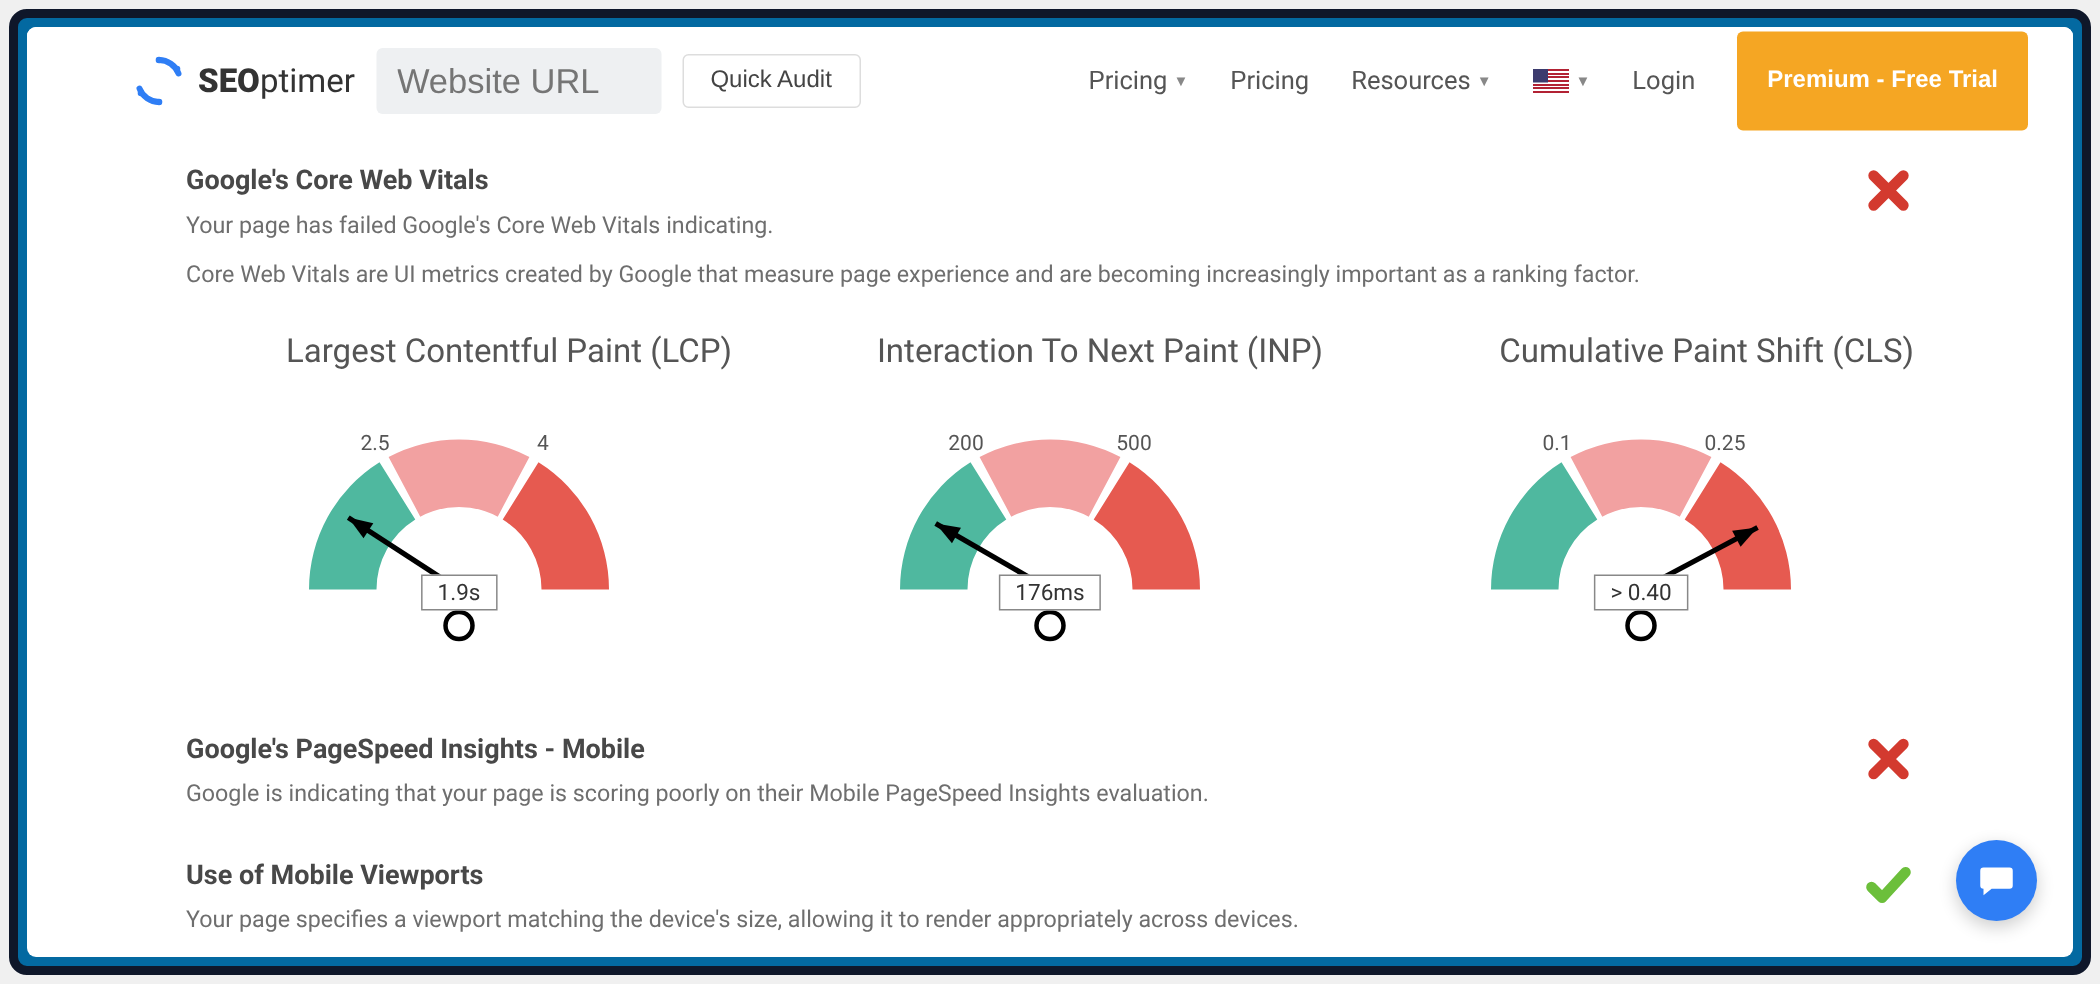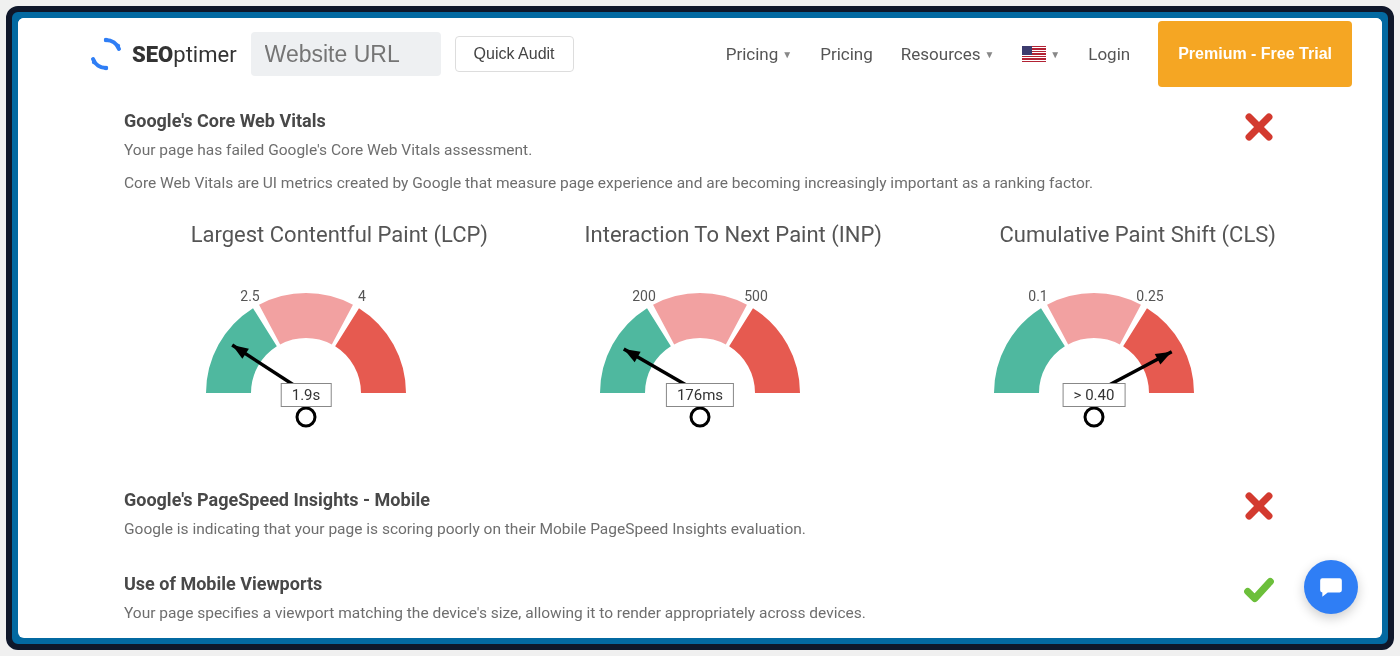--- a/index.html
+++ b/index.html
@@ -129,21 +129,21 @@
       <button class="premium-btn">Premium - Free Trial</button>
     </div>
   </div>
 
   <div class="page">
 
     <div class="section">
       <div class="section-head">
         <div style="flex:1">
           <div class="section-title">Google's Core Web Vitals</div>
-          <div class="section-sub">Your page has failed Google's Core Web Vitals assessment.</div>
+          <div class="section-sub">Your page has failed Google's Core Web Vitals indicating.</div>
           <div class="section-sub">Core Web Vitals are UI metrics created by Google that measure page experience and are becoming increasingly important as a ranking factor.</div>
         </div>
         <svg class="status-icon" viewBox="0 0 24 24">
           <path d="M5 5 L19 19 M19 5 L5 19" stroke="#d33a2f" stroke-width="5" stroke-linecap="round"></path>
         </svg>
       </div>
 
       <div class="gauges">
 
         <div class="gauge-col">

